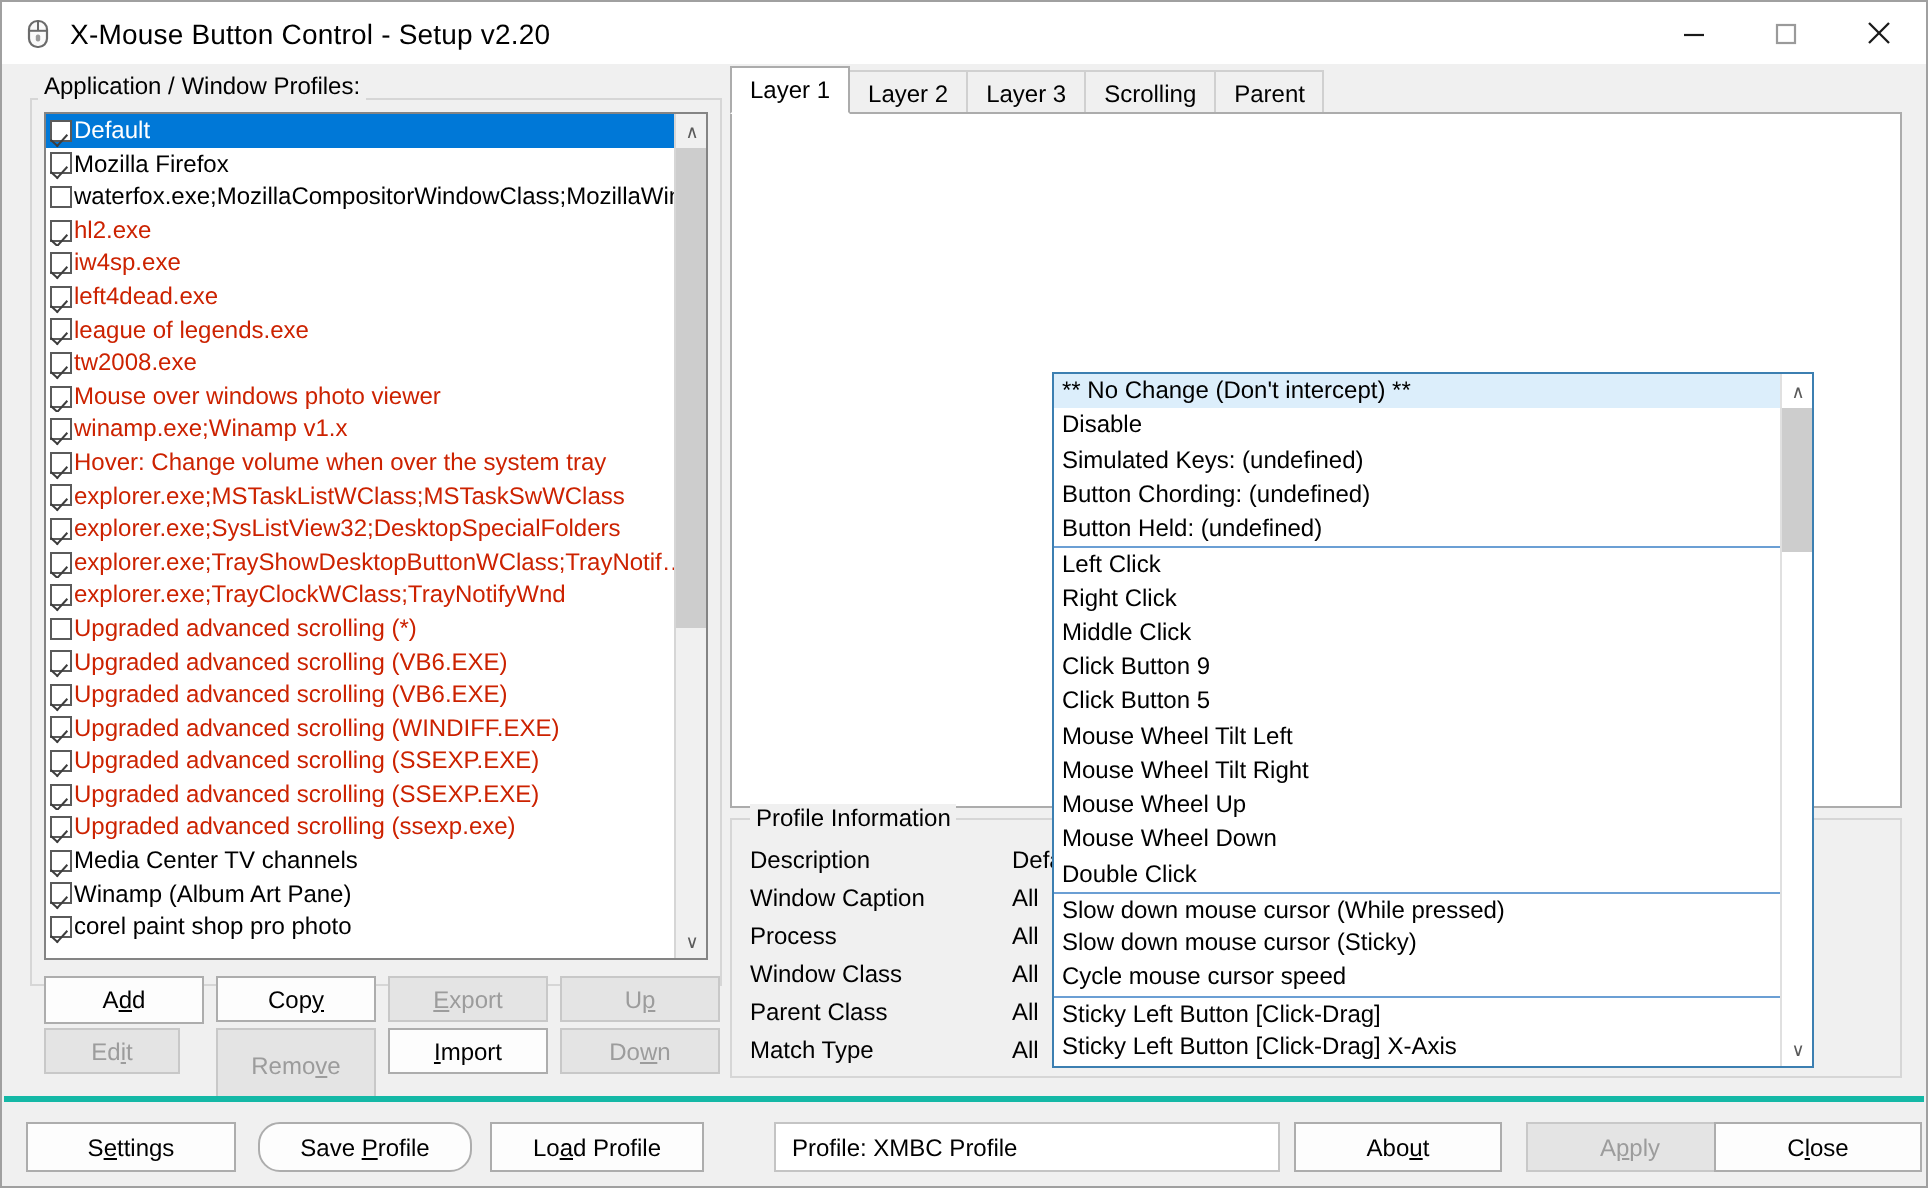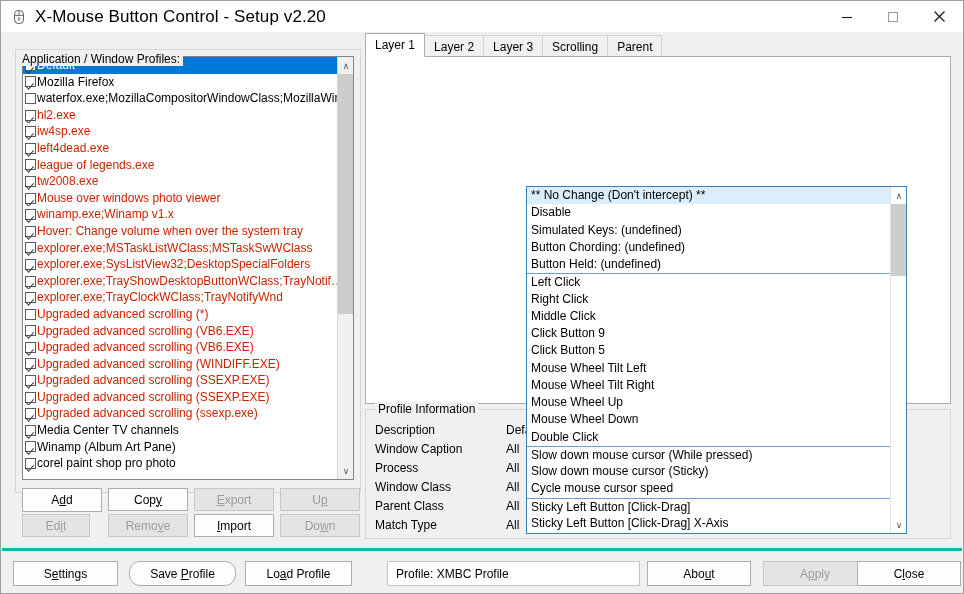--- a/index.html
+++ b/index.html
@@ -24,41 +24,41 @@
   #titlebar {
     position:absolute; left:0; top:0; width:962px; height:31px;
     background:#ffffff;
     display:flex; align-items:center;
   }
   #title-icon {
     width:16px; height:16px; margin-left:10px; margin-right:8px;
     position:relative; flex:0 0 auto;
   }
   #title-text {
-    font-size:17px; color:#000; letter-spacing:0.1px;
+    font-size:14px; color:#000; letter-spacing:0.1px;
     white-space:nowrap;
   }
   .wbtn {
     position:absolute; top:0; width:46px; height:31px;
     display:flex; align-items:center; justify-content:center;
   }
   #btn-min { right:93px; } #btn-max { right:47px; } #btn-close { right:1px; }
 
   
   .grp-label {
     position:absolute; font-size:12px; color:#000; background:#f0f0f0;
     padding:0 3px; z-index:3; white-space:nowrap;
   }
   .grp-box {
     position:absolute; border:1px solid #d6d6d6; border-radius:0;
   }
 
   
   #profiles-box { left:14px; top:48px; width:346px; height:444px; }
-  #profiles-label { left:18px; top:35px;margin-top:16px; }
+  #profiles-label { left:18px; top:35px; }
   #listwrap {
     position:absolute; left:21px; top:55px; width:332px; height:424px;
     background:#fff; border:1px solid #848484; overflow:hidden;
   }
   #listinner { position:absolute; left:0; top:0; width:315px; }
   .lirow {
     height:16.6px; line-height:16.6px; padding-left:2px;
     white-space:nowrap; overflow:hidden; font-size:12px;
     display:flex; align-items:center;
   }
@@ -343,21 +343,21 @@
       </div>
       <div class="btn dis" style="left: 193px; top: 487px; width: 80px; height: 23px;">
         <span><u>E</u>xport</span>
       </div>
       <div class="btn dis" style="left: 279px; top: 487px; width: 80px; height: 23px;">
         <span>U<u>p</u></span>
       </div>
       <div class="btn dis" style="left: 21px; top: 513px; width: 68px; height: 23px;">
         <span>Ed<u>i</u>t</span>
       </div>
-      <div class="btn dis" style="left: 107px; top: 513px; width: 80px; height: 23px;">
+      <div class="btn dis" style="left: 107px; top: 513px; width: 80px; height: 37px;">
         <span>Remo<u>v</u>e</span>
       </div>
       <div class="btn" style="left: 193px; top: 513px; width: 80px; height: 23px;">
         <span><u>I</u>mport</span>
       </div>
       <div class="btn dis" style="left: 279px; top: 513px; width: 80px; height: 23px;">
         <span>Do<u>w</u>n</span>
       </div>
     </div>
 

